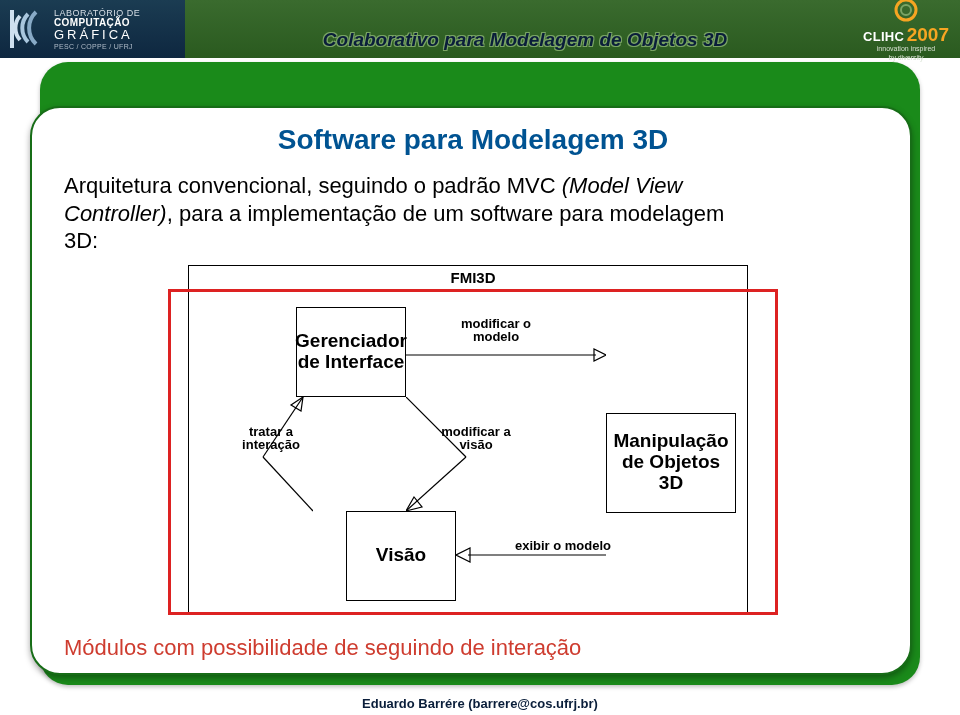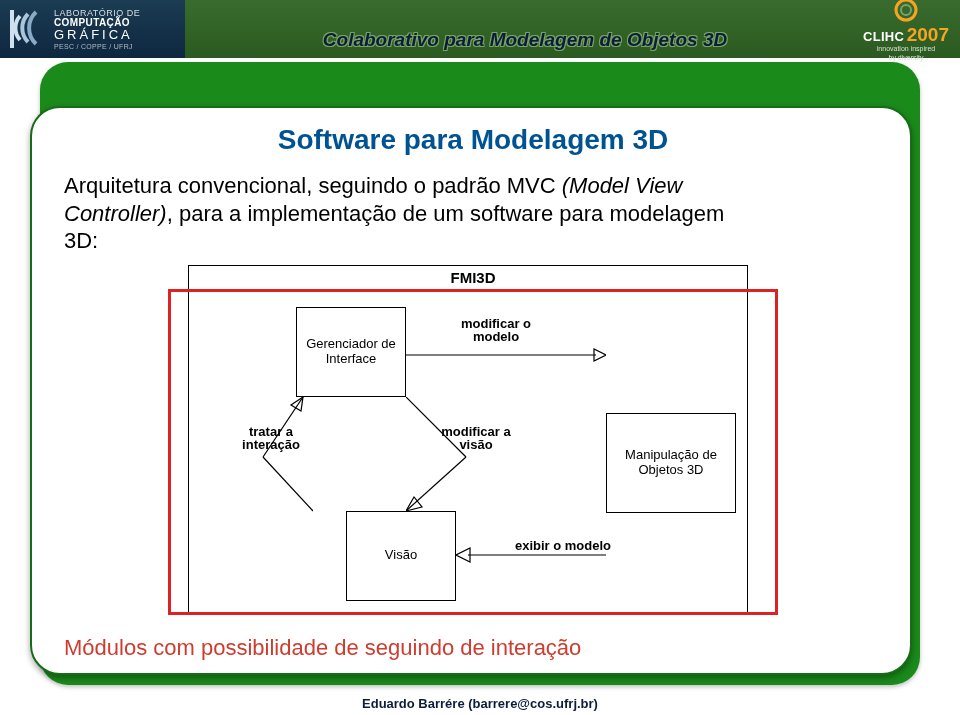--- a/index.html
+++ b/index.html
@@ -141,22 +141,22 @@
     color: #000;
   }
   .comp-box {
     position: absolute;
     border: 1.2px solid #000;
     background: #fff;
     text-align: center;
     display: flex;
     align-items: center;
     justify-content: center;
-    font-size: 13px;
-    font-weight: normal;
+    font-size: 19px;
+    font-weight: bold;
     line-height: 1.1;
     padding: 4px;
   }
   .box-gerenciador { left: 138px; top: 44px; width: 110px; height: 90px; }
   .box-manip { left: 448px; top: 150px; width: 130px; height: 100px; }
   .box-visao { left: 188px; top: 248px; width: 110px; height: 90px; }
 
   .rel-label {
     position: absolute;
     font-size: 13px;

